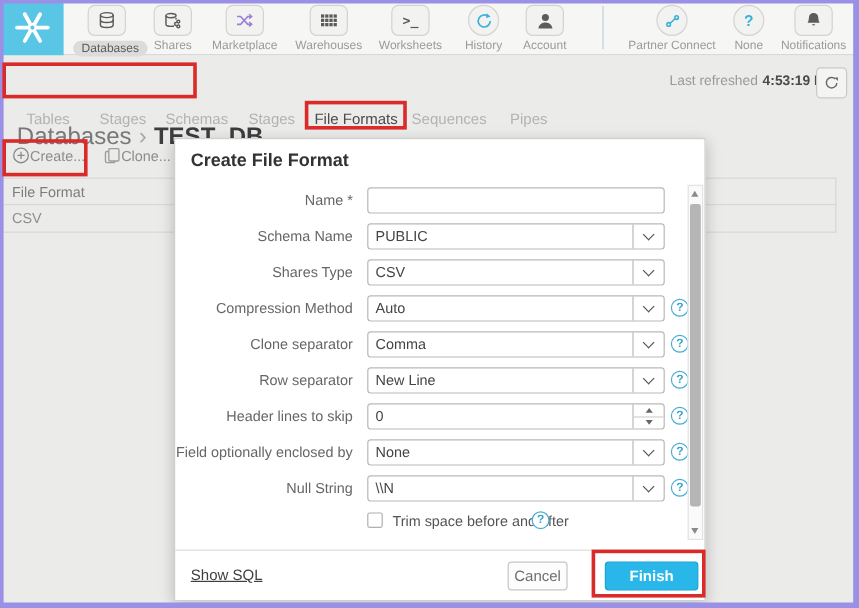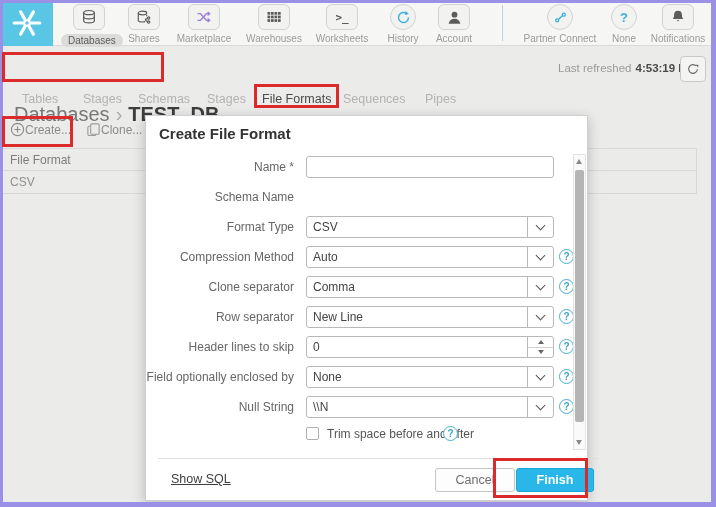--- a/index.html
+++ b/index.html
@@ -61,23 +61,23 @@
   .cb-label { position:absolute; left:181px; top:1px; font-size:12px; color:#555; }
   .cb-row .help-bubble { left:297px; top:0; }
 
   
   .dscroll { position:absolute; left:427px; top:38px; width:13px; height:296px; background:#fafafa; border:1px solid #e3e3e3; }
   .dscroll .arr-up { position:absolute; left:2px; top:4px; width:0; height:0; border-left:3.5px solid transparent; border-right:3.5px solid transparent; border-bottom:5px solid #8a8a8a; }
   .dscroll .thumb { position:absolute; left:1px; top:15px; width:9px; height:252px; background:#b5b5b5; border-radius:2px; }
   .dscroll .arr-dn { position:absolute; left:2px; bottom:4px; width:0; height:0; border-left:3.5px solid transparent; border-right:3.5px solid transparent; border-top:5px solid #8a8a8a; }
 
   
-  .dfooter { position:absolute; left:0; top:342px; width:441px; height:43px; border-top:1px solid #ddd;margin-left:12px; }
+  .dfooter { position:absolute; left:0; top:342px; width:441px; height:43px; border-top:1px solid #ddd; }
   .show-sql { position:absolute; left:13px; top:13px; font-size:12.5px; color:#3f3f3f; text-decoration:underline; cursor:pointer; }
-  .btn-cancel { position:absolute; left:277px; top:9px; width:80px; height:24px; background:#fdfdfd; border:1px solid #c6c6c6; border-radius:3px; font-size:12.5px; color:#6e6e6e; text-align:center; line-height:22px; cursor:pointer; }
+  .btn-cancel { position:absolute; left:277px; top:9px; width:50px; height:24px; background:#fdfdfd; border:1px solid #c6c6c6; border-radius:3px; font-size:12.5px; color:#6e6e6e; text-align:center; line-height:22px; cursor:pointer; }
   .btn-finish { position:absolute; left:358px; top:9px; width:78px; height:24px; background:#29b6e8; border:1px solid #17a6d8; border-radius:3px; font-size:12.5px; font-weight:bold; color:#fff; text-align:center; line-height:22px; cursor:pointer; }
 
   
   .anno { position:absolute; border:3px solid #da2a2a; z-index:45; pointer-events:none; }
   svg { display:block; }
 </style>
 </head>
 <body>
 
 <div class="topnav">
@@ -253,24 +253,30 @@
 
   <div class="frow" style="top:40px;">
     <div class="flabel">Name *</div>
     <div class="fctrl">
       <input type="text" value="" style="">
     </div>
   </div>
 
   <div class="frow" style="top:70px;">
     <div class="flabel">Schema Name</div>
+    <div class="fctrl">
+      <div class="val">PUBLIC</div>
+      <div class="chev-box">
+          <div class="chev"></div>
+        </div>
+    </div>
   </div>
 
   <div class="frow" style="top:100px;">
-    <div class="flabel">Format Type</div>
+    <div class="flabel">Shares Type</div>
     <div class="fctrl">
       <div class="val">CSV</div>
       <div class="chev-box">
           <div class="chev"></div>
         </div>
     </div>
   </div>
 
   <div class="frow" style="top:130px;">
     <div class="flabel">Compression Method</div>

